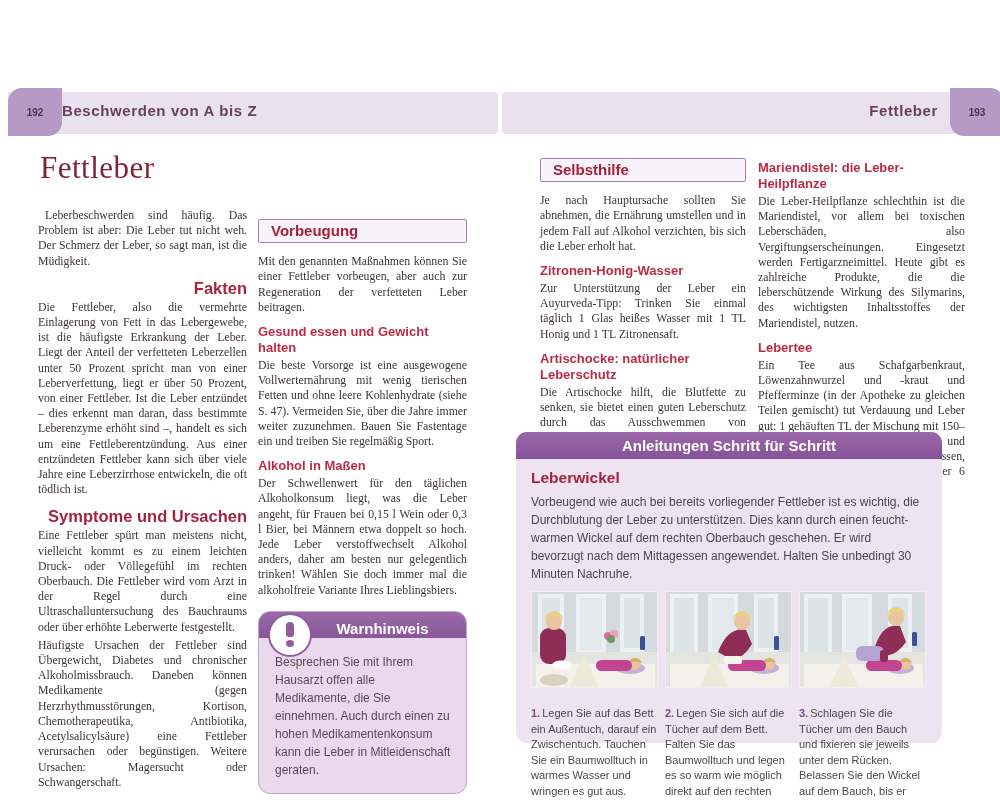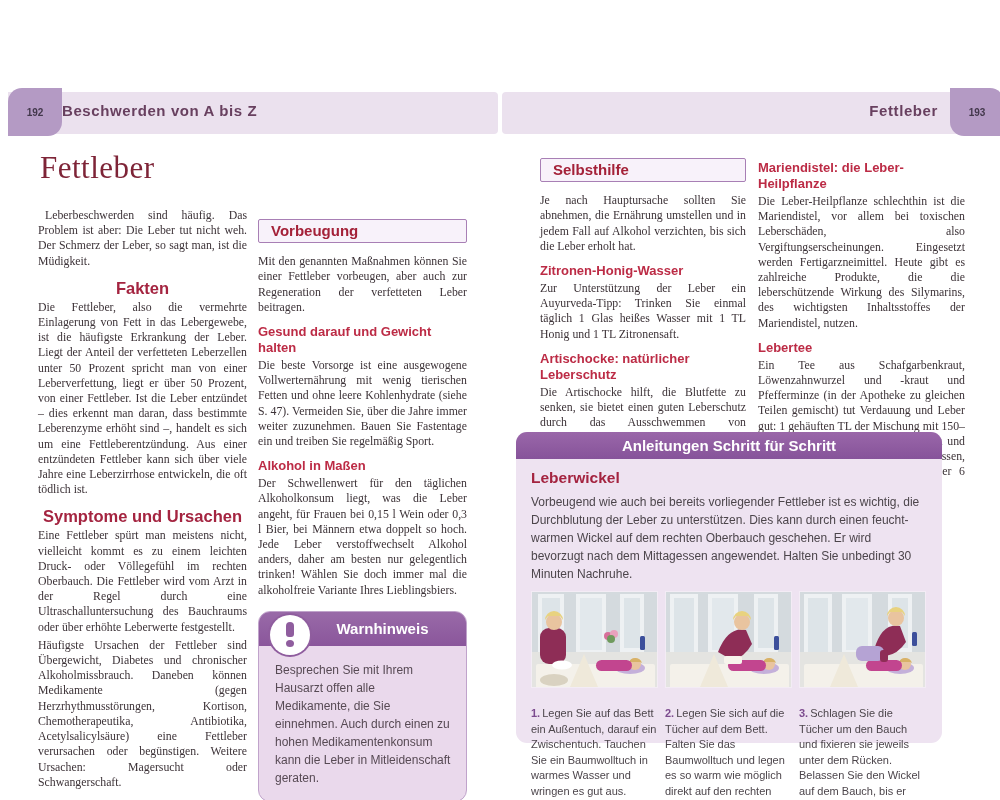--- a/index.html
+++ b/index.html
@@ -27,34 +27,34 @@
        color:#7e2437;letter-spacing:.5px;}
   
   .col{position:absolute;font-size:11.8px;line-height:15.2px;text-align:justify;}
   .col1{left:38px;top:208px;width:209px;}
   .col2{left:258px;top:208px;width:209px;}
   .col3{left:540px;top:158px;width:206px;}
   .col4{left:758px;top:158px;width:207px;}
   .col p{margin:0 0 3px 0;}
   p.indent{text-indent:7px;}
   h2.sec{font-family:"Liberation Sans",sans-serif;font-weight:bold;font-size:16.5px;
-       color:#a42440;margin:9px 0 2px 0;line-height:20px;text-align:center;}
+       color:#a42440;margin:9px 0 2px 0;line-height:20px;text-align:right;}
   h3.sub{font-family:"Liberation Sans",sans-serif;font-weight:bold;font-size:13px;
        color:#bc2b45;margin:9px 0 2px 0;line-height:16px;text-align:left;}
   
   .pill{font-family:"Liberation Sans",sans-serif;font-weight:bold;font-size:15px;
        color:#a42138;background:#f8f2fa;border:1.5px solid #a87fb5;
        border-radius:2px;padding:3px 12px 4px 12px;margin:11px 0 11px 0;
        text-align:left;}
   .pill-first{margin-top:0;}
   
   .warnbox{margin-top:13px;border-radius:12px;background:#ead9ec;
        border:1px solid #c0a3cb;position:relative;}
   .warnhead{position:relative;background:linear-gradient(#996aa8,#8a569b);
-       border-radius:11px 11px 0 0;height:34px;}
+       border-radius:11px 11px 0 0;height:26px;}
   .warncircle{position:absolute;left:11px;top:3px;width:40px;height:40px;
        background:#ffffff;border-radius:50%;box-shadow:0 0 0 2px #8f5d9e;}
   .exbar{position:absolute;left:16px;top:7px;width:8px;height:15px;
        background:#8f5d9e;border-radius:4px 4px 3px 3px;}
   .exdot{position:absolute;left:16px;top:25px;width:8px;height:7px;
        background:#8f5d9e;border-radius:50%;}
   .warntitle{display:block;text-align:center;padding-left:40px;line-height:34px;
        color:#ffffff;font-family:"Liberation Sans",sans-serif;font-weight:bold;
        font-size:15px;}
   .warnbody{padding:15px 13px 14px 16px;font-family:"Liberation Sans",sans-serif;
@@ -106,21 +106,21 @@
     <h2 class="sec">Symptome und Ursachen</h2>
     <p>Eine Fettleber spürt man meistens nicht, vielleicht kommt es zu einem leichten Druck- oder Völlegefühl im rechten Oberbauch. Die Fettleber wird vom Arzt in der Regel durch eine Ultraschalluntersuchung des Bauchraums oder über erhöhte Leberwerte festgestellt.</p>
     <p>Häufigste Ursachen der Fettleber sind Übergewicht, Diabetes und chronischer Alkoholmissbrauch. Daneben können Medikamente (gegen Herzrhythmusstörungen, Kortison, Chemotherapeutika, Antibiotika, Acetylsalicylsäure) eine Fettleber verursachen oder begünstigen. Weitere Ursachen: Magersucht oder Schwangerschaft.</p>
     <h2 class="sec">Therapie</h2>
 
   </div>
 
   <div class="col col2">
     <div class="pill">Vorbeugung</div>
     <p>Mit den genannten Maßnahmen können Sie einer Fettleber vorbeugen, aber auch zur Regeneration der verfetteten Leber beitragen.</p>
-    <h3 class="sub">Gesund darauf und Gewicht halten</h3>
+    <h3 class="sub">Gesund essen und Gewicht halten</h3>
     <p>Die beste Vorsorge ist eine ausgewogene Vollwerternährung mit wenig tierischen Fetten und ohne leere Kohlenhydrate (siehe S. 47). Vermeiden Sie, über die Jahre immer weiter zuzunehmen. Bauen Sie Fastentage ein und treiben Sie regelmäßig Sport.</p>
     <h3 class="sub">Alkohol in Maßen</h3>
     <p>Der Schwellenwert für den täglichen Alkoholkonsum liegt, was die Leber angeht, für Frauen bei 0,15 l Wein oder 0,3 l Bier, bei Männern etwa doppelt so hoch. Jede Leber verstoffwechselt Alkohol anders, daher am besten nur gelegentlich trinken! Wählen Sie doch immer mal die alkoholfreie Variante Ihres Lieblingsbiers.</p>
     <div class="warnbox">
       <div class="warnhead">
         <div class="warncircle">
           <span class="exbar"></span>
             <span class="exdot"></span>
         </div>
         <span class="warntitle">Warnhinweis</span>

